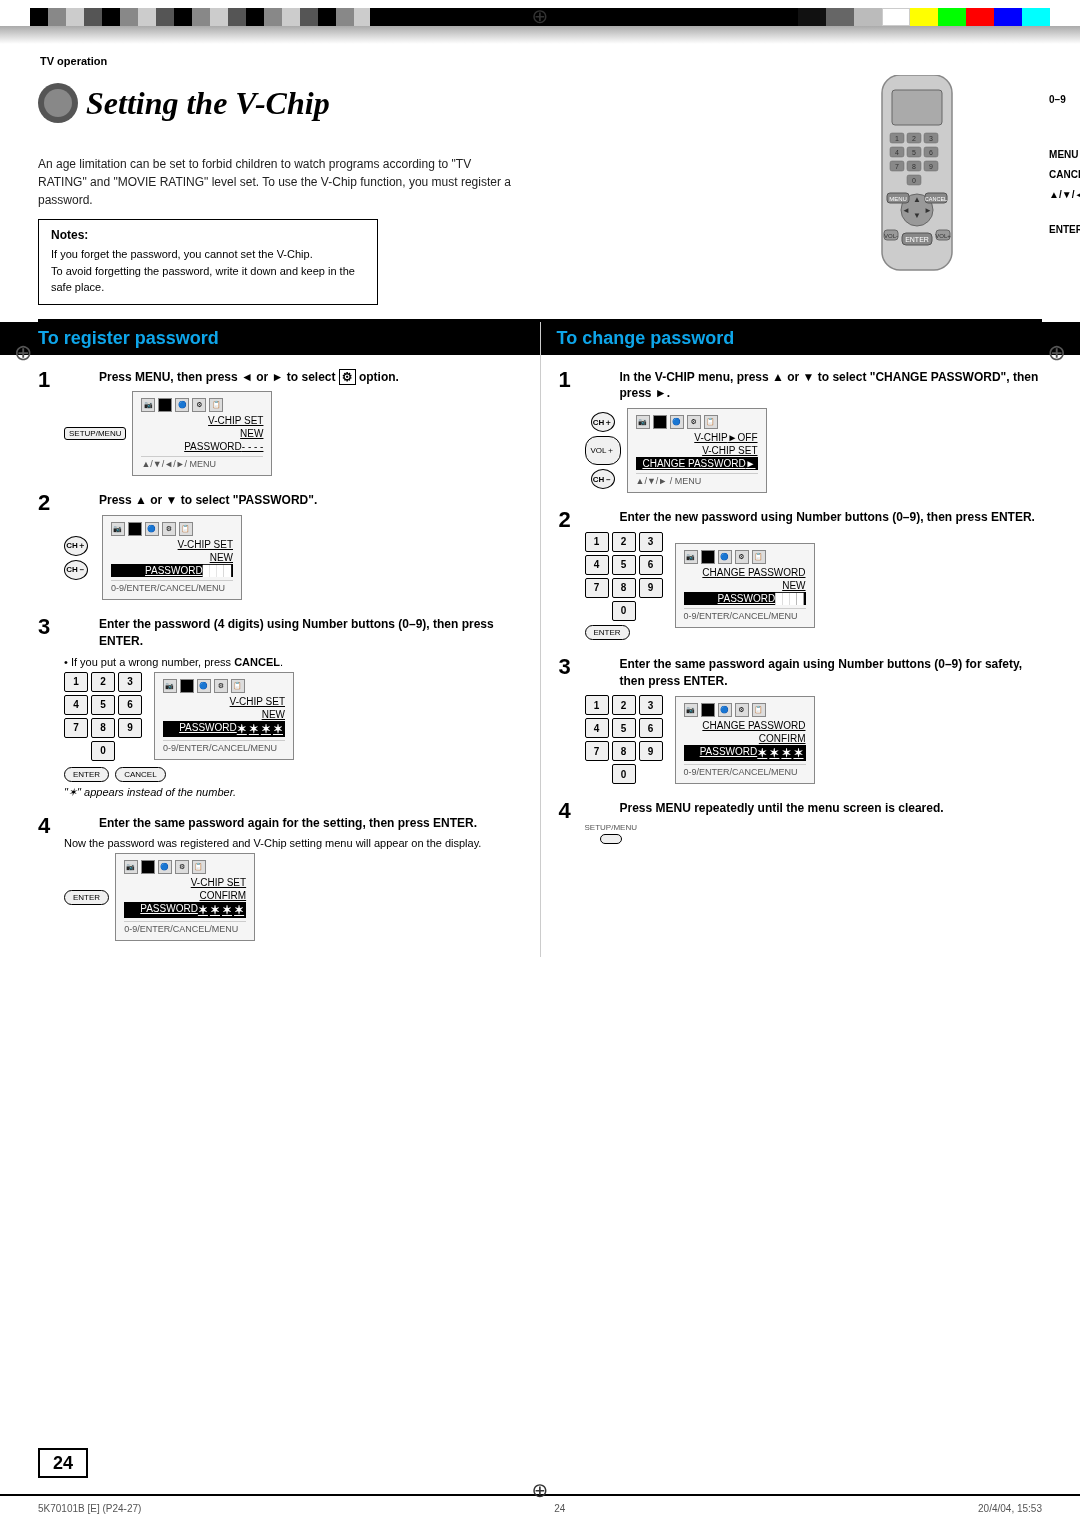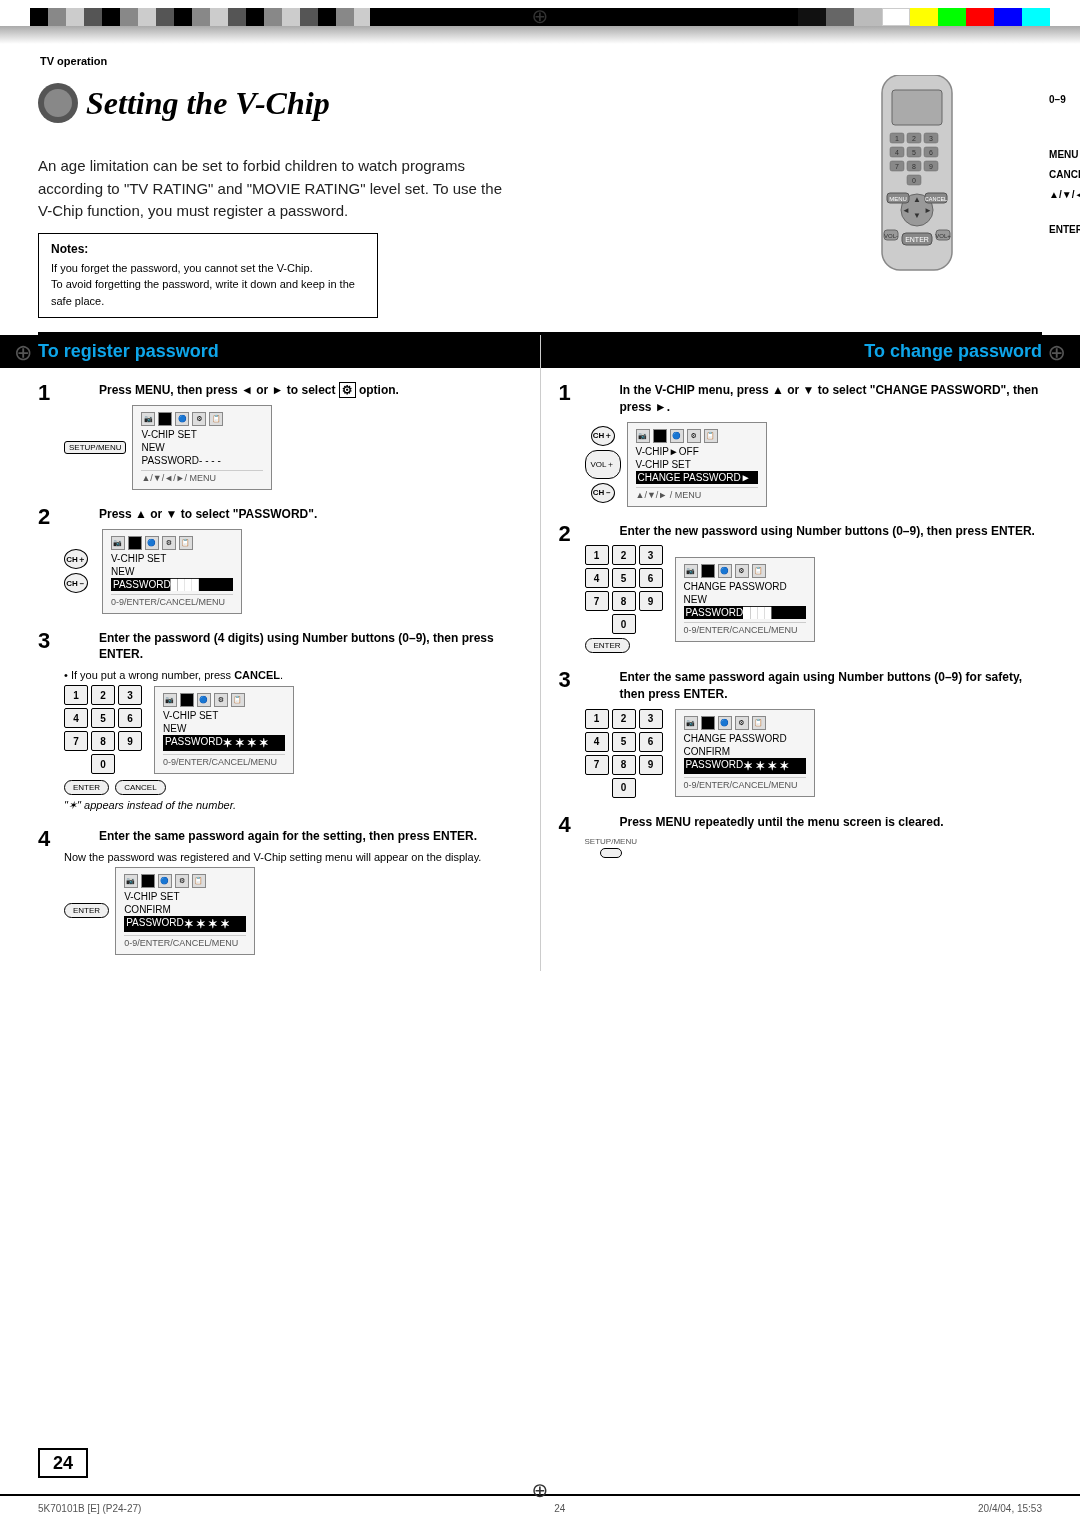--- a/index.html
+++ b/index.html
@@ -108,21 +108,21 @@
 
     .page-title {
       font-size: 32px;
       font-style: italic;
       font-weight: bold;
       color: #000;
       font-family: Georgia, 'Times New Roman', serif;
     }
 
     .title-description {
-      font-size: 15px;
+      font-size: 12px;
       line-height: 1.5;
       max-width: 480px;
       color: #222;
       margin-top: 32px;
     }
 
     .notes-box {
       border: 1.5px solid #000;
       padding: 8px 12px;
       margin-top: 10px;
@@ -175,21 +175,20 @@
       margin-left: -38px;
       margin-right: -18px;
       padding-left: 38px;
     }
 
     .right-column .section-header {
       margin-left: -18px;
       margin-right: -38px;
       padding-left: 16px;
       padding-right: 38px;
-      text-align: right;
     }
 
     
     .step {
       margin-bottom: 16px;
       display: flex;
       align-items: flex-start;
       gap: 8px;
     }
 
@@ -218,23 +217,24 @@
       border: 1.5px solid #888;
       background: #f5f5f5;
       padding: 6px 8px;
       font-size: 10px;
       min-width: 140px;
       max-width: 160px;
     }
 
     .menu-row {
       display: flex;
-      justify-content: flex-start;
+      justify-content: flex-end;
       font-size: 10px;
       padding: 1px 0;
+      text-decoration: underline;
     }
 
     .menu-row.selected {
       background: #000;
       color: #fff;
       padding: 1px 2px;
     }
 
     .menu-nav-hint {
       font-size: 9px;

